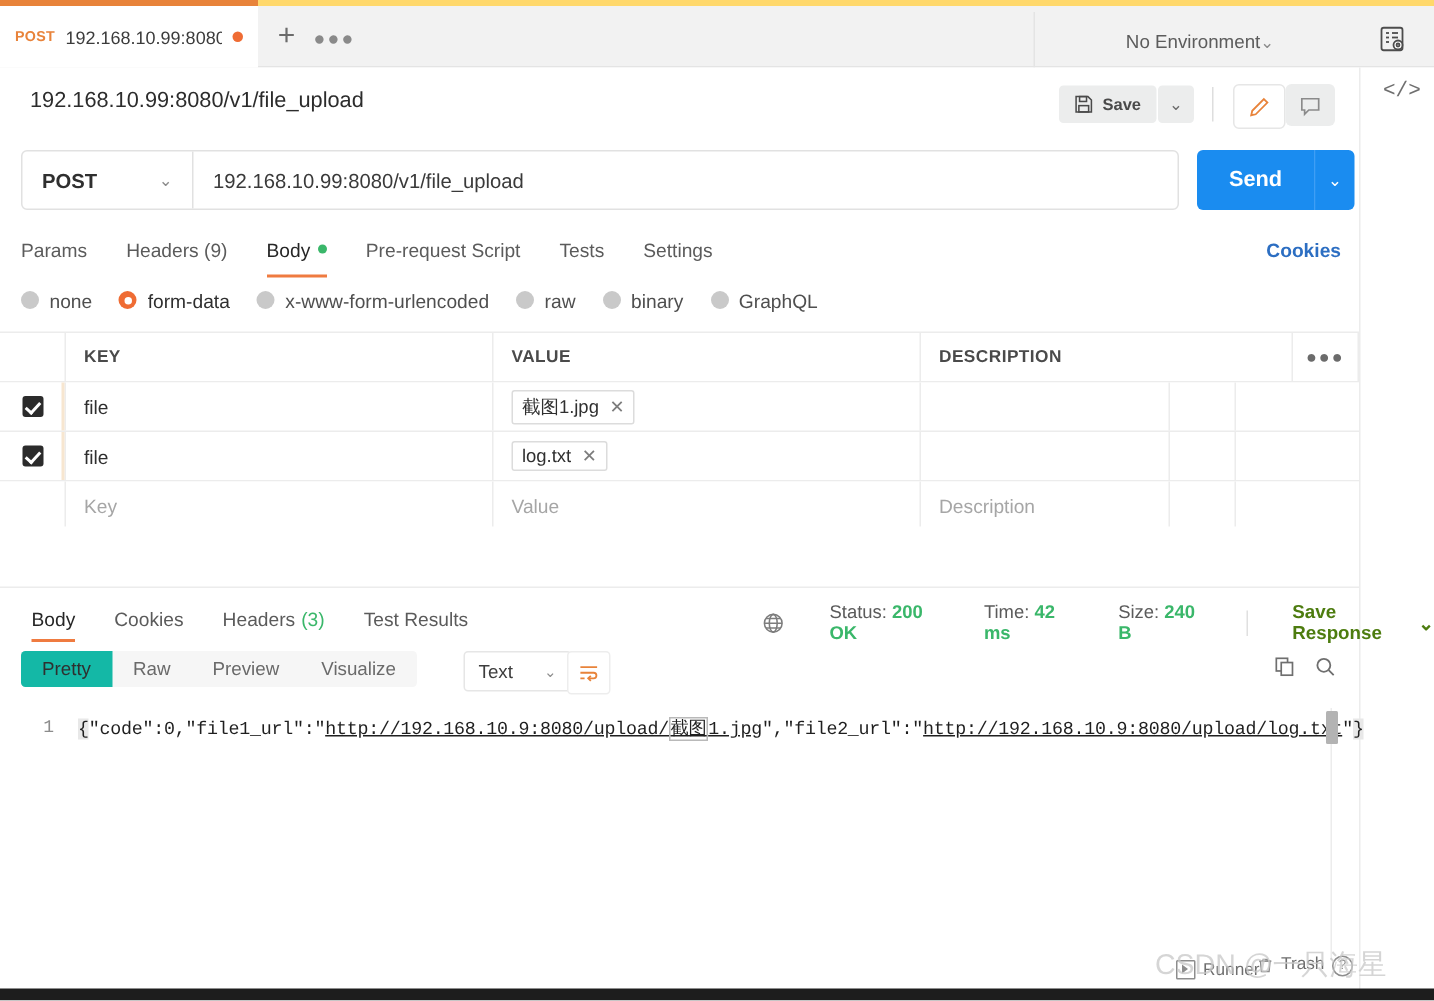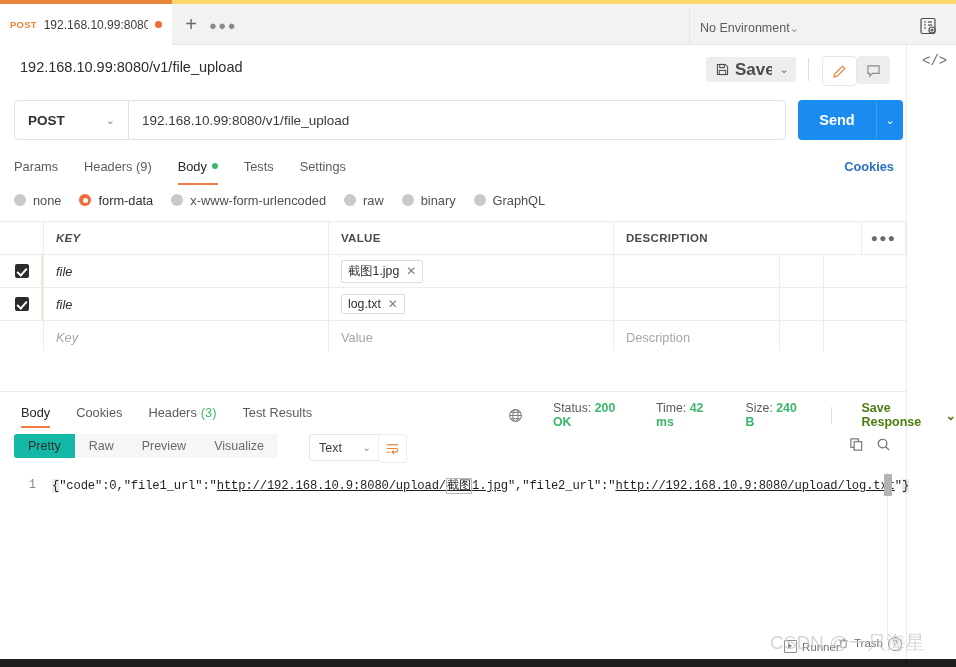--- a/index.html
+++ b/index.html
@@ -22,29 +22,29 @@
        display:flex;align-items:center;padding:0 10px;box-sizing:border-box;gap:7px;}
   .tab .method{color:#e8833a;font-size:9.5px;font-weight:700;letter-spacing:.2px;}
   .tab .tname{font-size:12px;color:#3c3c3c;white-space:nowrap;overflow:hidden;
                text-overflow:clip;max-width:108px;}
   .tab .dot{width:7px;height:7px;border-radius:50%;background:#ef6c34;flex:none;}
   .tab-plus{position:absolute;left:180px;top:11px;width:22px;height:20px;
             color:#6b6b6b;font-size:20px;line-height:18px;text-align:center;font-weight:300;}
   .tab-more{position:absolute;left:209px;top:14px;color:#8a8a8a;font-size:13px;letter-spacing:1.5px;}
   .env-sep{position:absolute;left:689px;top:4px;width:1px;height:41px;background:#e4e4e4;}
   .env{position:absolute;left:700px;top:13px;width:200px;height:22px;display:flex;
-       align-items:center;justify-content:flex-start;color:#5c5c5c;font-size:12.5px;}
+       align-items:center;justify-content:center;color:#5c5c5c;font-size:12.5px;}
   .env .chev{color:#8c8c8c;font-size:11px;}
   .env-eye{position:absolute;left:918px;top:12px;width:22px;height:22px;color:#4d4d4d;}
 
   
   .titlerow{position:absolute;top:45px;left:0;width:956px;height:47px;background:#fff;}
   .req-title{position:absolute;left:20px;top:14px;font-size:14.5px;color:#2c2c2c;font-weight:400;}
   .save-btn{position:absolute;left:706px;top:12px;height:25px;background:#eceded;border-radius:3px;
-            display:flex;align-items:center;gap:6px;padding:0 10px;color:#4a4a4a;font-size:17px;font-weight:600;}
+            display:flex;align-items:center;gap:6px;padding:0 10px;color:#4a4a4a;font-size:11px;font-weight:600;}
   .save-caret{position:absolute;left:772px;top:12px;height:25px;width:24px;background:#eceded;border-radius:3px;
               display:flex;align-items:center;justify-content:center;color:#6e6e6e;font-size:11px;}
   .vsep{position:absolute;left:808px;top:13px;width:1px;height:23px;background:#dedede;}
   .iconbtn{position:absolute;top:11px;width:33px;height:28px;border-radius:4px;
            display:flex;align-items:center;justify-content:center;}
   .iconbtn.edit{left:822px;background:#fff;border:1px solid #e6e6e6;color:#e8833a;}
   .iconbtn.comment{left:857px;background:#eceded;color:#8a8a8a;}
   .rail-sep{position:absolute;left:906px;top:45px;width:1px;height:622px;background:#ececec;}
   .rail-code{position:absolute;left:922px;top:53px;color:#6f6f6f;font-size:14px;font-family:"Liberation Mono",monospace;}
 
@@ -85,21 +85,21 @@
   .radio.sel{color:#2f2f2f;}
 
   
   .kvtable{position:absolute;top:221px;left:0;width:906px;}
   .kvhead{display:flex;height:32px;border-top:1px solid #ececec;border-bottom:1px solid #ececec;
           font-size:11.5px;color:#4a4a4a;font-weight:700;letter-spacing:.3px;background:#fff;}
   .kvrow{display:flex;height:32px;border-bottom:1px solid #ececec;align-items:center;background:#fff;}
   .c-check{width:44px;display:flex;align-items:center;justify-content:center;
            border-right:1px solid #ececec;height:100%;box-sizing:border-box;}
   .c-key{width:285px;padding-left:12px;border-right:1px solid #ececec;height:100%;
-         display:flex;align-items:center;box-sizing:border-box;font-size:12.8px;font-style:italic;}
+         display:flex;align-items:center;box-sizing:border-box;font-size:12.8px;}
   .c-val{width:285px;padding-left:12px;border-right:1px solid #ececec;height:100%;
          display:flex;align-items:center;box-sizing:border-box;font-size:12.8px;}
   .c-desc{flex:1;padding-left:12px;border-right:1px solid #ececec;height:100%;
           display:flex;align-items:center;box-sizing:border-box;font-size:12.8px;}
   .c-dots{width:44px;display:flex;align-items:center;justify-content:center;color:#6b6b6b;
           letter-spacing:1.3px;font-size:12px;border-right:1px solid #ececec;height:100%;box-sizing:border-box;}
   .c-bulk{width:82px;display:flex;align-items:center;justify-content:flex-start;padding-left:4px;
           font-size:11.5px;font-weight:700;color:#3d3d3d;height:100%;box-sizing:border-box;}
   .kvhead .c-key,.kvhead .c-val,.kvhead .c-desc{color:#4a4a4a;font-size:11.5px;font-weight:700;}
   .chk{width:14px;height:14px;background:#2b2b2b;border-radius:2px;position:relative;}
@@ -256,20 +256,23 @@
   <div class="reqtabs">
     <div class="rtab">
       <span>Params</span>
     </div>
     <div class="rtab">
       <span>Headers (9)</span>
     </div>
     <div class="rtab active">
       <span>Body</span>
       <span class="gdot"></span>
+    </div>
+    <div class="rtab">
+      <span>Pre-request Script</span>
     </div>
     <div class="rtab">
       <span>Tests</span>
     </div>
     <div class="rtab">
       <span>Settings</span>
     </div>
     <div class="cookies-link">Cookies</div>
   </div>
 

